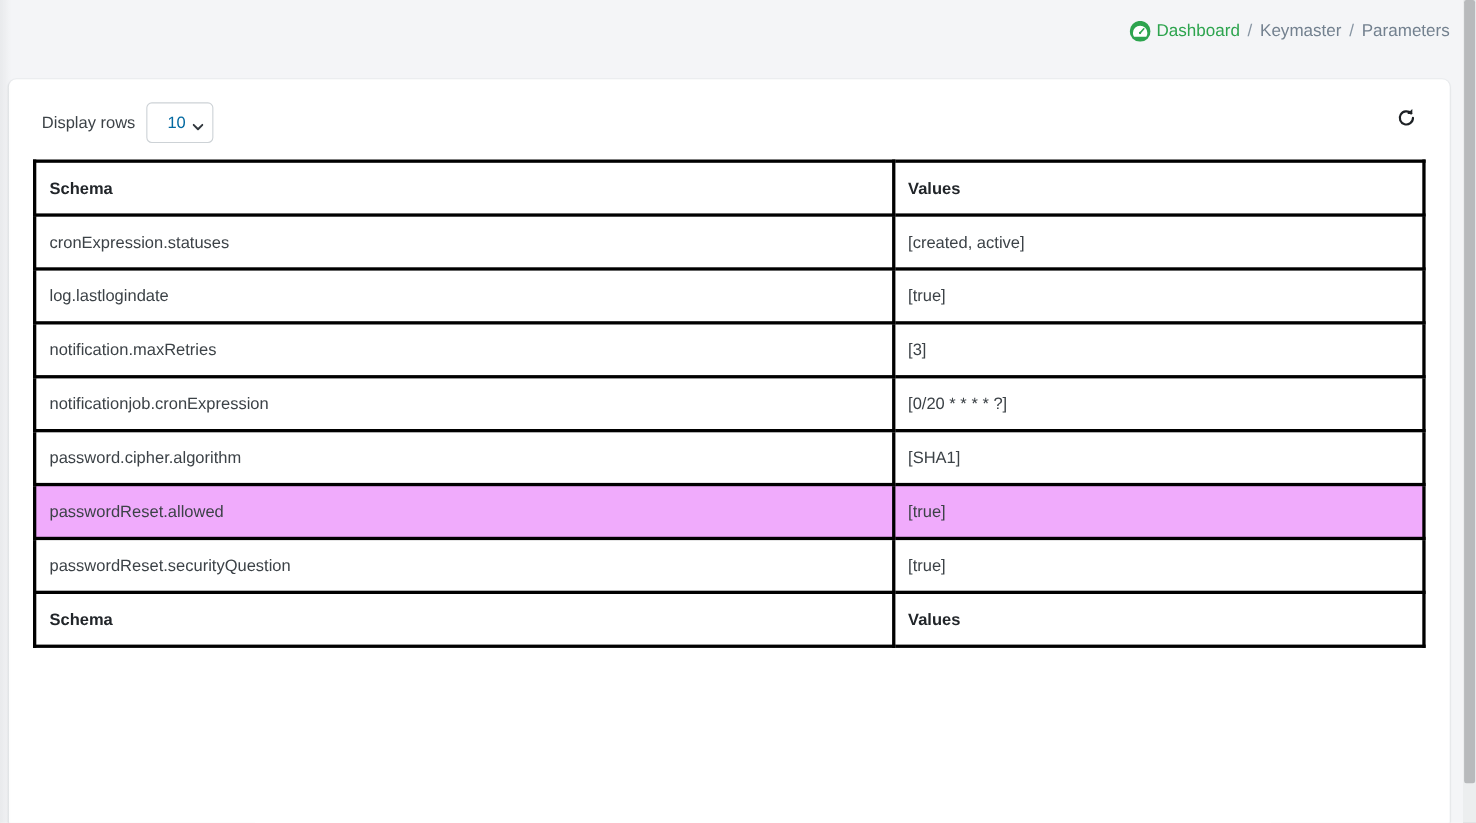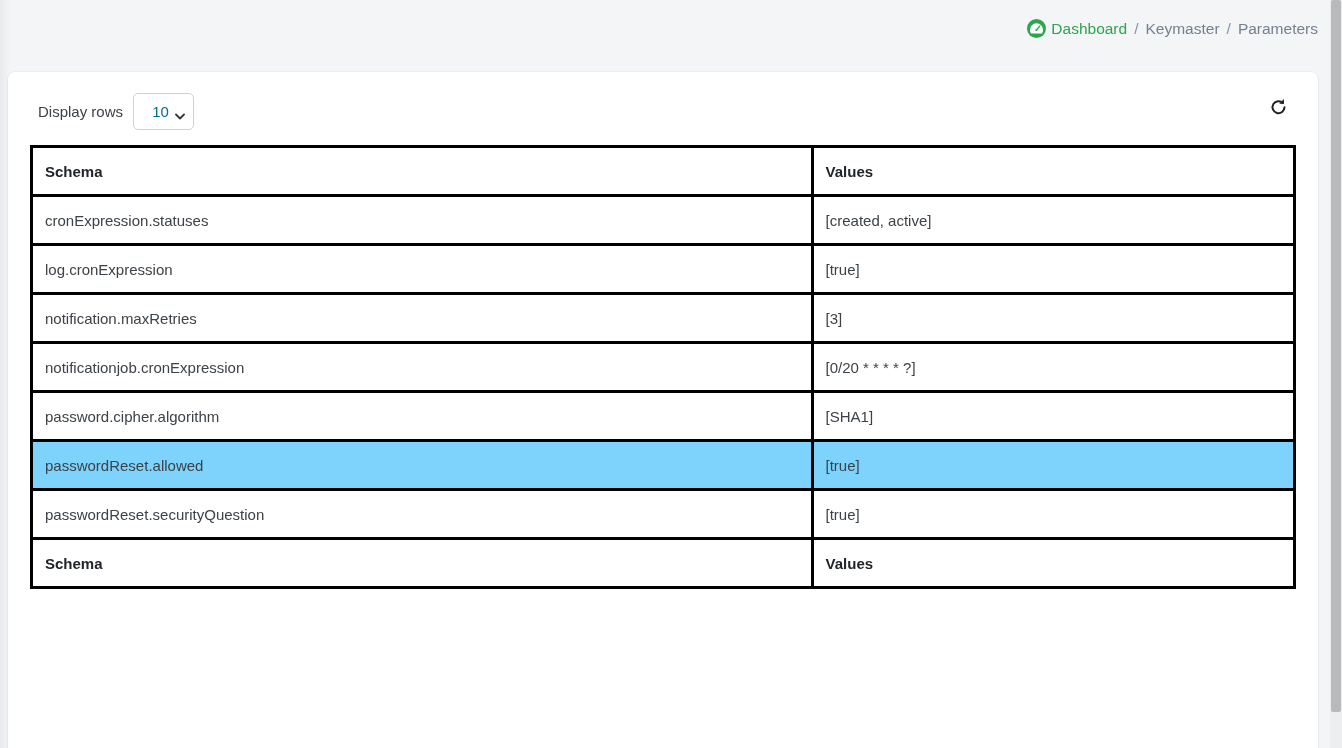--- a/index.html
+++ b/index.html
@@ -92,21 +92,21 @@
   }
   .params-table th {
     font-weight: bold;
     color: #212529;
     font-size: 15px;
   }
   .params-table td { color: #3c4247; }
   .col-schema { width: 61.8%; }
   .col-values { width: 38.2%; }
   .params-table tbody tr { background: #ffffff; cursor: pointer; }
-  .params-table tbody tr.highlighted td { background: #7dd3fc; }
+  .params-table tbody tr.highlighted td { background: #f0abfc; }
   
   .scrollbar-track {
     position: fixed; top: 0; right: 0;
     width: 12px; height: 748px;
     background: #eceeef;
   }
   .scrollbar-thumb {
     position: absolute; top: 0; left: 1px;
     width: 10px; height: 712px;
     background: #b8babc;
@@ -169,21 +169,21 @@
         <th class="col-schema">Schema</th>
         <th class="col-values">Values</th>
       </tr>
     </thead>
     <tbody>
         <tr>
           <td>cronExpression.statuses</td>
           <td>[created, active]</td>
         </tr>
         <tr>
-          <td>log.cronExpression</td>
+          <td>log.lastlogindate</td>
           <td>[true]</td>
         </tr>
         <tr>
           <td>notification.maxRetries</td>
           <td>[3]</td>
         </tr>
         <tr>
           <td>notificationjob.cronExpression</td>
           <td>[0/20 * * * * ?]</td>
         </tr>

